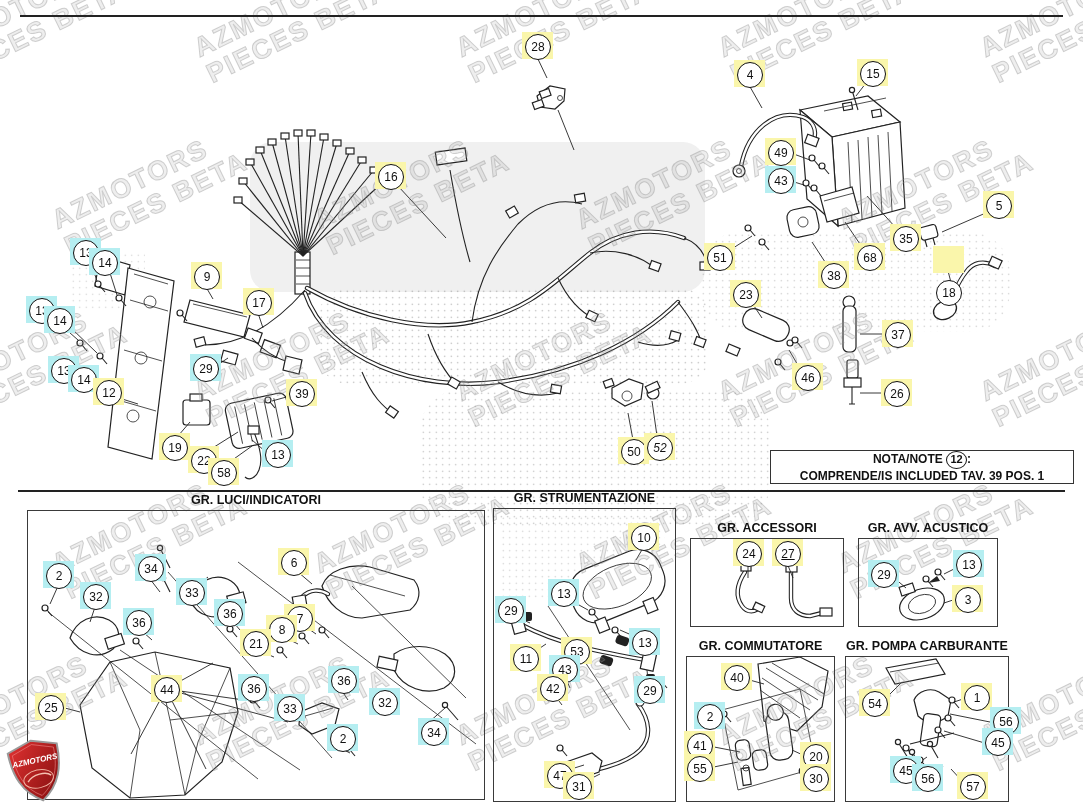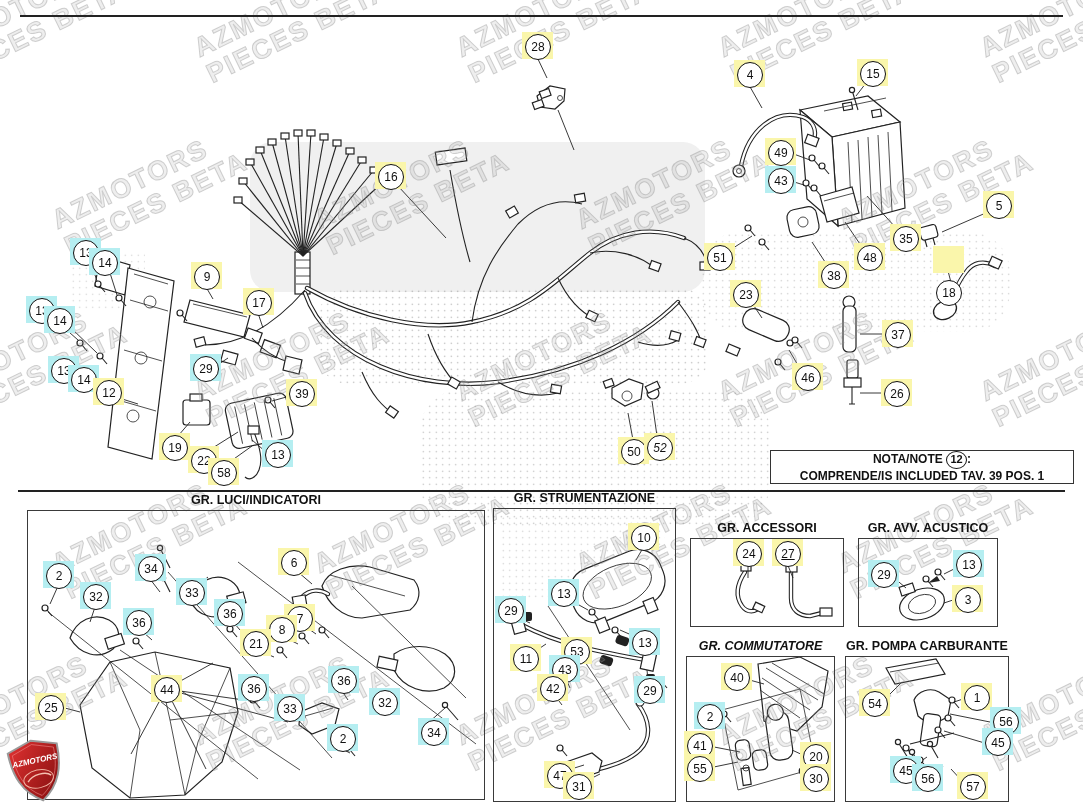--- a/index.html
+++ b/index.html
@@ -565,21 +565,21 @@
   <div id="sections">
       <div class="secbox" style="left: 27px; top: 510px; width: 458px; height: 290px;"></div>
       <div class="sectitle" style="left: 27px; top: 493px; width: 458px;">GR. LUCI/INDICATORI</div>
       <div class="secbox" style="left: 493px; top: 508px; width: 183px; height: 294px;"></div>
       <div class="sectitle" style="left: 493px; top: 491px; width: 183px;">GR. STRUMENTAZIONE</div>
       <div class="secbox" style="left: 690px; top: 538px; width: 154px; height: 89px;"></div>
       <div class="sectitle" style="left: 690px; top: 521px; width: 154px;">GR. ACCESSORI</div>
       <div class="secbox" style="left: 858px; top: 538px; width: 140px; height: 89px;"></div>
       <div class="sectitle" style="left: 858px; top: 521px; width: 140px;">GR. AVV. ACUSTICO</div>
       <div class="secbox" style="left: 686px; top: 656px; width: 149px; height: 146px;"></div>
-      <div class="sectitle" style="left: 686px; top: 639px; width: 149px; font-style: italic;">GR. COMMUTATORE</div>
+      <div class="sectitle" style="left: 686px; top: 639px; width: 149px;">GR. COMMUTATORE</div>
       <div class="secbox" style="left: 845px; top: 656px; width: 164px; height: 146px;"></div>
       <div class="sectitle" style="left: 845px; top: 639px; width: 164px;">GR. POMPA CARBURANTE</div>
     </div>
 
   <div id="notebox">
     <div>
       <span>NOTA/NOTE</span>
       <span class="notenum">12</span><span>:</span>
     </div>
     <div>COMPRENDE/IS INCLUDED TAV. 39 POS. 1</div>
@@ -594,21 +594,21 @@
       <div class="co" style="left: 737px; top: 62px;">4</div>
       <div class="hl" style="left: 857px; top: 59px; background: rgb(250, 246, 171);"></div>
       <div class="co" style="left: 860px; top: 61px;">15</div>
       <div class="hl" style="left: 765px; top: 138px; background: rgb(250, 246, 171);"></div>
       <div class="co" style="left: 768px; top: 140px;">49</div>
       <div class="hl" style="left: 765px; top: 166px; background: rgb(181, 238, 241);"></div>
       <div class="co" style="left: 768px; top: 168px;">43</div>
       <div class="hl" style="left: 890px; top: 224px; background: rgb(250, 246, 171);"></div>
       <div class="co" style="left: 893px; top: 226px;">35</div>
       <div class="hl" style="left: 854px; top: 243px; background: rgb(250, 246, 171);"></div>
-      <div class="co" style="left: 857px; top: 245px;">48</div>
+      <div class="co" style="left: 857px; top: 245px;">68</div>
       <div class="hl" style="left: 818px; top: 261px; background: rgb(250, 246, 171);"></div>
       <div class="co" style="left: 821px; top: 263px;">38</div>
       <div class="hl" style="left: 704px; top: 243px; background: rgb(250, 246, 171);"></div>
       <div class="co" style="left: 707px; top: 245px;">51</div>
       <div class="hl" style="left: 983px; top: 191px; background: rgb(250, 246, 171);"></div>
       <div class="co" style="left: 986px; top: 193px;">5</div>
       <div class="hl" style="left: 933px; top: 246px; background: rgb(250, 246, 171);"></div>
       <div class="co" style="left: 936px; top: 248px; margin-top: 32px;">18</div>
       <div class="hl" style="left: 730px; top: 280px; background: rgb(250, 246, 171);"></div>
       <div class="co" style="left: 733px; top: 282px;">23</div>

